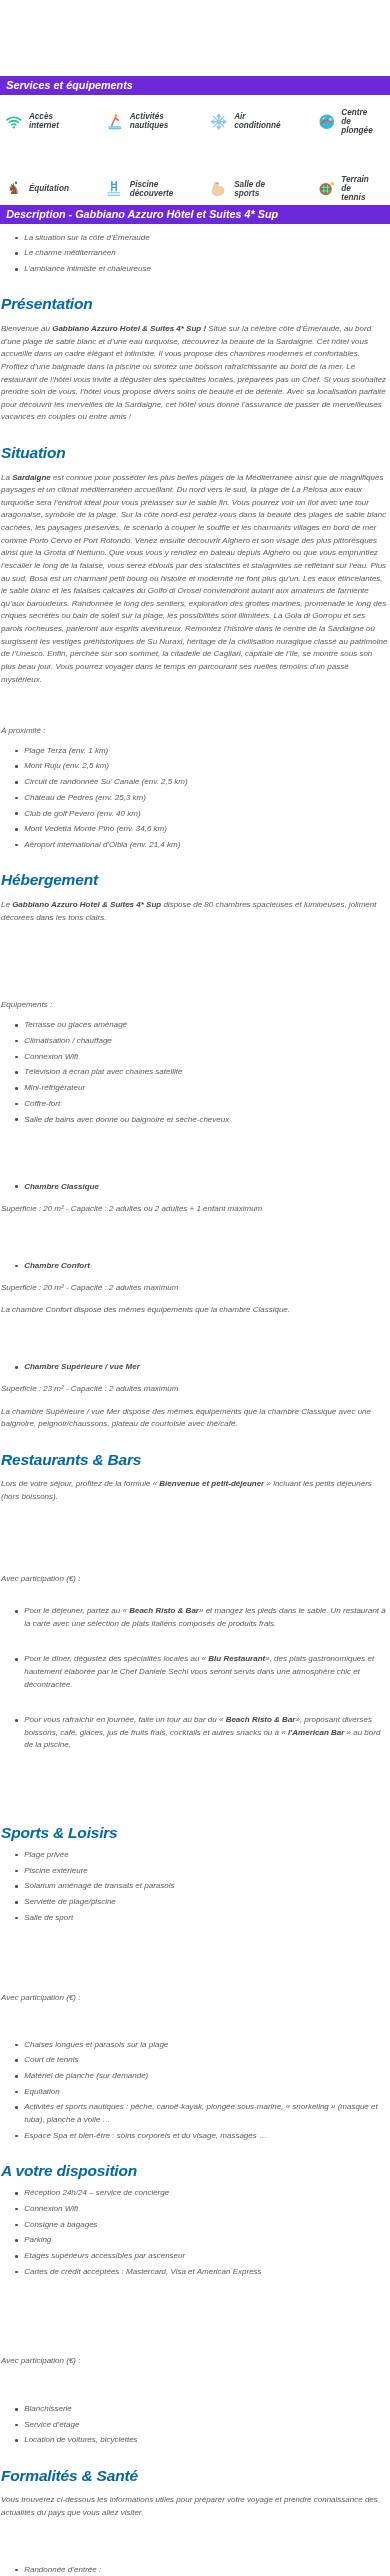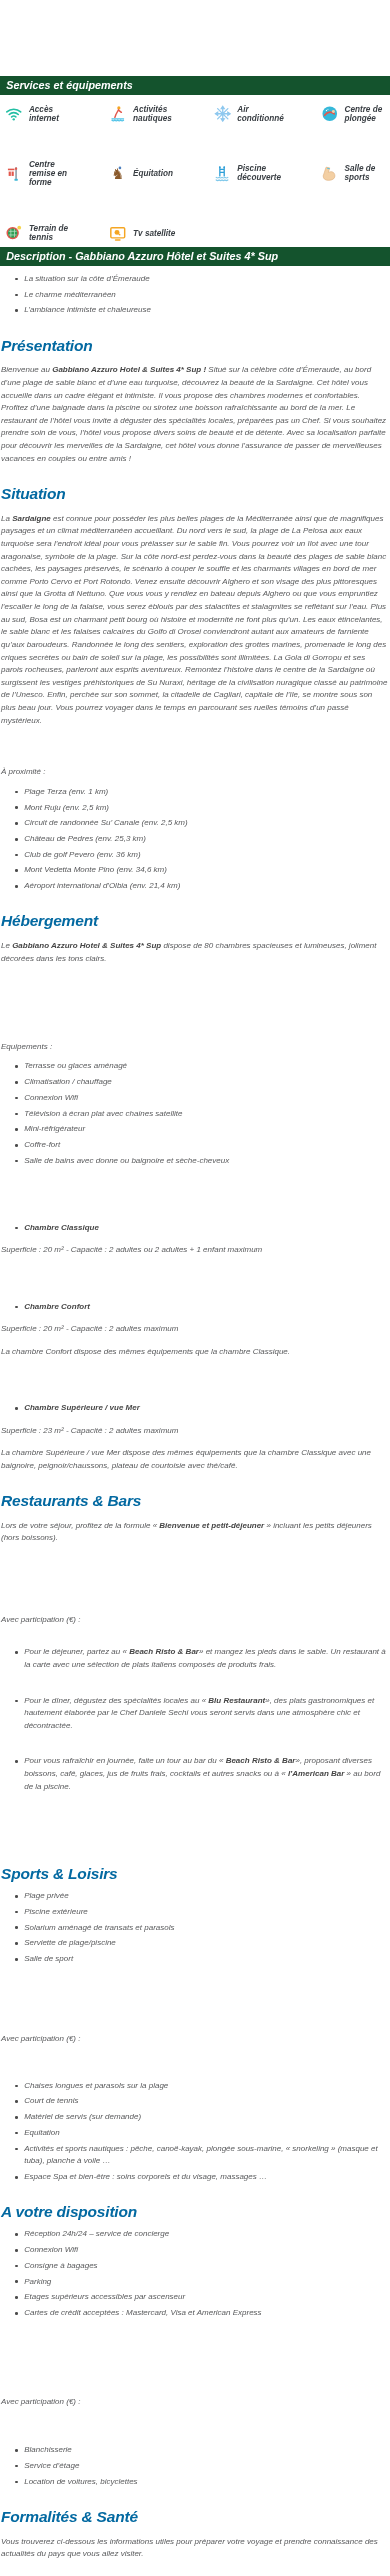--- a/index.html
+++ b/index.html
@@ -1,20 +1,20 @@
 <!DOCTYPE html>
 <html lang="fr" style="font-size:8.2px"><head>
 <meta charset="utf-8">
 <style>
   html,body{margin:0;padding:0;background:#ffffff;}
   body{width:391px;font-family:"Liberation Sans",sans-serif;color:#595a5c;}
   .top-space{height:76px;}
-  .bar{background:#14532d;color:#ffffff;font-style:italic;font-weight:bold;
+  .bar{background:#6d28d9;color:#ffffff;font-style:italic;font-weight:bold;
        font-size:10.8px;line-height:12.4px;padding:3.1px 6.2px 3.6px;}
-  .services-grid{display:grid;grid-template-columns:1fr 1fr 1fr 1fr;
+  .services-grid{display:grid;grid-template-columns:1fr 1fr 1fr 1fr 1fr;
        padding:8.2px 3.1px 3.1px 4.1px;row-gap:8.2px;column-gap:2.1px;gap:36px;}
   .svc{display:flex;align-items:center;gap:5.2px;min-height:20.6px;}
   .svc-icon{width:19.6px;height:19.6px;flex:0 0 19.6px;display:flex;align-items:center;justify-content:center;}
   .svc-icon svg{width:17.5px;height:17.5px;}
   .svc-label{font-style:italic;font-weight:bold;color:#393e43;font-size:8.2px;}
   article{padding:0 2.1px 15.5px 1px;}
   h2.pink{color:#0369a1;font-style:italic;font-weight:bold;font-size:15.5px;
        letter-spacing:-0.2px;margin:19.6px 0 7.2px;}
   p,li{font-style:italic;font-size:8px;line-height:1.58;}
   p{margin:9.8px 0;}
@@ -164,21 +164,21 @@
     <p><span>Bienvenue au </span><span class="b">Gabbiano Azzuro Hotel &amp; Suites 4* Sup !</span><span> Situé sur la célèbre côte d’Émeraude, au bord d’une plage de sable blanc et d’une eau turquoise, découvrez la beauté de la Sardaigne. Cet  hôtel vous accueille dans un cadre élégant et intimiste. Il vous propose des chambres modernes et confortables. Profitez d’une baignade dans la piscine ou sirotez une boisson rafraîchissante au bord de la mer. Le restaurant de l’hôtel vous invite à déguster des spécialités locales, préparées pas un Chef. Si vous souhaitez prendre soin de vous, l’hôtel vous propose divers soins de beauté et de détente. Avec sa localisation parfaite pour découvrir les merveilles de la Sardaigne, cet hôtel vous donne l’assurance de passer de merveilleuses vacances en couples ou entre amis !</span></p>
     <h2 class="pink">Situation</h2>
     <p><span>La </span><span class="b">Sardaigne</span><span> est connue pour posséder les plus belles plages de la Méditerranée ainsi que de magnifiques paysages et un climat méditerranéen accueillant. Du nord vers le sud, la plage de La Pelosa aux eaux turquoise sera l’endroit idéal pour vous prélasser sur le sable fin. Vous pourrez voir un îlot avec une tour aragonaise, symbole de la plage. Sur la côte nord-est perdez-vous dans la beauté des plages de sable blanc cachées, les paysages préservés, le scénario à couper le souffle et les charmants villages en bord de mer comme Porto Cervo et Port Rotondo. Venez ensuite découvrir Alghero et son visage des plus pittoresques ainsi que la Grotta di Nettuno. Que vous vous y rendiez en bateau depuis Alghero ou que vous empruntiez l’escalier le long de la falaise, vous serez éblouis par des stalactites et stalagmites se reflétant sur l’eau. Plus au sud, Bosa est un charmant petit bourg où histoire et modernité ne font plus qu’un. Les eaux étincelantes, le sable blanc et les falaises calcaires du Golfo di Orosei conviendront autant aux amateurs de farniente qu’aux baroudeurs. Randonnée le long des sentiers, exploration des grottes marines, promenade le long des criques secrètes ou bain de soleil sur la plage, les possibilités sont illimitées. La Gola di Gorropu et ses parois rocheuses, parleront aux esprits aventureux. Remontez l’histoire dans le centre de la Sardaigne où surgissent les vestiges préhistoriques de Su Nuraxi, héritage de la civilisation nuragique classé au patrimoine de l’Unesco. Enfin, perchée sur son sommet, la citadelle de Cagliari, capitale de l’île, se montre sous son plus beau jour. Vous pourrez voyager dans le temps en parcourant ses ruelles témoins d’un passé mystérieux.</span></p>
     <div class="spacer" style="height: 15.5px;"></div>
     <p class="lbl">À proximité :</p>
     <ul>
       <li><span>Plage Terza (env. 1 km)</span></li>
       <li><span>Mont Ruju (env. 2,5 km)</span></li>
       <li><span>Circuit de randonnée Su’ Canale (env. 2,5 km)</span></li>
       <li><span>Château de Pedres (env. 25,3 km)</span></li>
-      <li><span>Club de golf Pevero (env. 36 km)</span></li>
+      <li><span>Club de golf Pevero (env. 40 km)</span></li>
       <li><span>Mont Vedetta Monte Pino (env. 34,6 km)</span></li>
       <li><span>Aéroport international d'Olbia (env. 21,4 km)</span></li>
     </ul>
     <h2 class="pink">Hébergement</h2>
     <p><span>Le </span><span class="b">Gabbiano Azzuro Hotel &amp; Suites 4* Sup</span><span> dispose de 80 chambres spacieuses et lumineuses, joliment décorées dans les tons clairs.</span></p>
     <div class="spacer" style="height: 52px;"></div>
     <p class="lbl">Equipements :</p>
     <ul>
       <li><span>Terrasse ou glaces aménagé</span></li>
       <li><span>Climatisation / chauffage</span></li>
@@ -223,21 +223,21 @@
       <li><span>Solarium aménagé de transats et parasols</span></li>
       <li><span>Serviette de plage/piscine</span></li>
       <li><span>Salle de sport</span></li>
     </ul>
     <div class="spacer" style="height: 47px;"></div>
     <p class="lbl">Avec participation (€) :</p>
     <div class="spacer" style="height: 21.6px;"></div>
     <ul>
       <li><span>Chaises longues et parasols sur la plage</span></li>
       <li><span>Court de tennis</span></li>
-      <li><span>Matériel de servis (sur demande)</span></li>
+      <li><span>Matériel de planche (sur demande)</span></li>
       <li><span>Equitation</span></li>
       <li><span>Activités et sports nautiques : pêche, canoë-kayak, plongée sous-marine, « snorkeling » (masque et tuba), planche à voile …</span></li>
       <li><span>Espace Spa et bien-être : soins corporels et du visage, massages …</span></li>
     </ul>
     <h2 class="pink">A votre disposition</h2>
     <ul>
       <li><span>Réception 24h/24 – service de concierge</span></li>
       <li><span>Connexion Wifi</span></li>
       <li><span>Consigne à bagages</span></li>
       <li><span>Parking</span></li>

